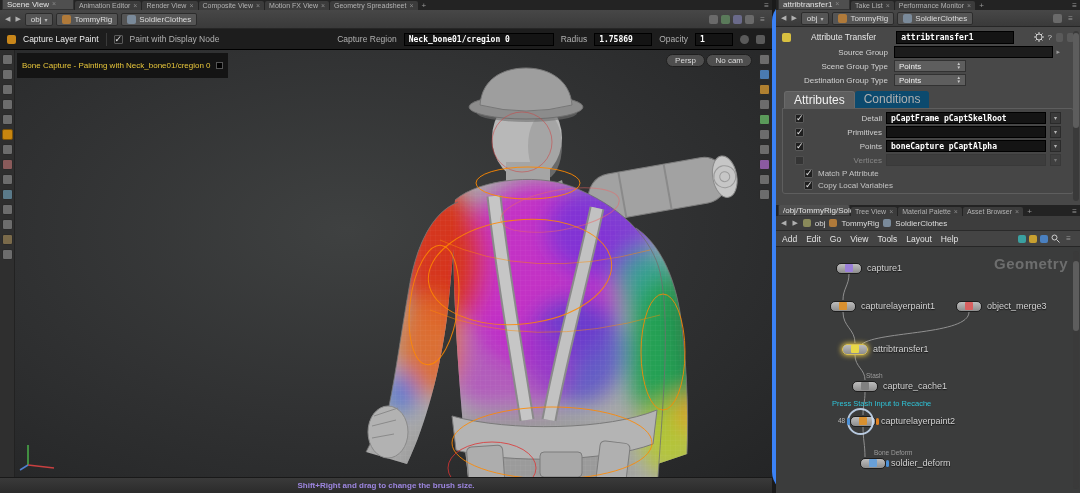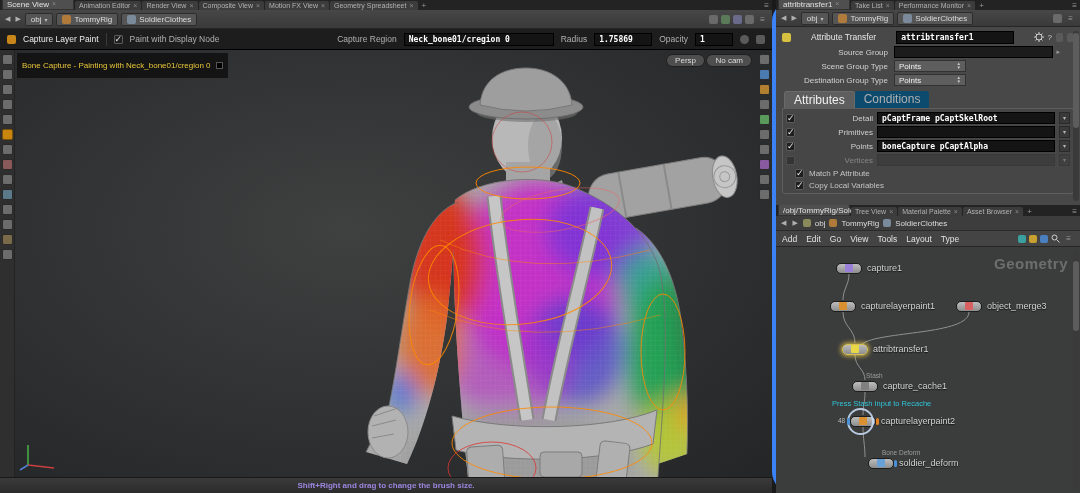--- a/index.html
+++ b/index.html
@@ -70,21 +70,21 @@
   .plabel { width:118px; text-align:right; padding-right:6px; color:#d2d2d2; font-size:8px; white-space:nowrap; flex:none; }
   .tinput { flex:1; height:12px; background:#1c1c1c; border:1px solid #000; }
   .arr { color:#9a9a9a; font-size:7px; padding-left:3px; }
   .sel { background:#5e5e5e; border:1px solid #323232; height:12px; font-size:8px; color:#efefef;
          padding:0 4px; display:flex; align-items:center; width:72px; }
   .step { display:flex; flex-direction:column; font-size:4.5px; color:#ccc; line-height:4px; margin-left:auto; }
   .ptabs { display:flex; margin:4px 0 0 8px; }
   .ptab { font-size:12px; padding:1px 9px; border-radius:3px 3px 0 0; }
   .ptab.sel2 { background:#5e5e5e; color:#f0f0f0; border:1px solid #6a6a6a; border-bottom:none; }
   .ptab.dim { background:#0c4a6e; color:#b0b0b0; }
-  .pgroup { border:1px solid #5e5e5e; border-radius:0 3px 3px 3px; margin:0 6px; padding:2px 0; background:#464646; }
+  .pgroup { border:1px solid #5e5e5e; border-radius:0 3px 3px 3px; margin:0 6px; padding:2px 9px; background:#464646; }
   .arow { display:flex; align-items:center; height:14px; gap:4px; padding:0 3px; }
   .alabel { width:74px; text-align:right; color:#cfcfcf; font-size:8px; flex:none; }
   .avb { flex:1; height:12px; }
   .dd { width:11px; height:12px; background:#3a3a3a; border:1px solid #2a2a2a; color:#b5b5b5;
         font-size:6px; text-align:center; line-height:11px; flex:none; }
   .dimrow { opacity:.45; }
   .trow { display:flex; align-items:center; gap:5px; height:12px; padding-left:12px; color:#c4c4c4; }
 
   .scroll { position:absolute; right:1px; top:4px; bottom:4px; width:6px; background:#3a3a3a; border-radius:3px; }
   .thumb { position:absolute; left:0; width:6px; background:#5d5d5d; border-radius:3px; }
@@ -482,21 +482,21 @@
       <span class="ico" style="background:#7a8a9a;width:8px;height:8px"></span>
       <span>SoldierClothes</span>
     </div>
     <div class="menubar">
       <span>Add</span>
       <span>Edit</span>
       <span>Go</span>
       <span>View</span>
       <span>Tools</span>
       <span>Layout</span>
-      <span>Type</span>
+      <span>Help</span>
       <div class="mic">
         <span class="ico" style="background:#3aa0a0;width:8px;height:8px"></span>
         <span class="ico" style="background:#c8a030;width:8px;height:8px"></span>
         <span class="ico" style="background:#4a80c0;width:8px;height:8px"></span>
         <svg width="9" height="9" viewBox="0 0 9 9">
             <circle cx="3.5" cy="3.5" r="2.5" fill="none" stroke="#cfcfcf"></circle>
             <line x1="5.5" y1="5.5" x2="8.5" y2="8.5" stroke="#cfcfcf"></line>
           </svg>
         <span class="tbicon">≡</span>
       </div>
@@ -558,21 +558,21 @@
         <span class="frame48" style="left:-12px;top:2px">48</span>
         <div class="nbody">
           <div class="ring"></div>
           <span class="nicon" style="background:#d89030"></span>
           <span class="nub" style="right:-4px;background:#e08020"></span>
           <span class="nub" style="left:-4px;background:#4a90d8"></span>
         </div>
         <span class="nlabel">capturelayerpaint2</span>
       </div>
 
-      <div class="node" style="left:92px;top:210px">
+      <div class="node" style="left:84px;top:210px">
         <span class="nbadge" style="left:14px;top:-8px">Bone Deform</span>
         <div class="nbody">
           <span class="nicon" style="background:#68a0d8"></span>
           <span class="nub" style="right:-4px;background:#4a90d8"></span>
         </div>
         <span class="nlabel">soldier_deform</span>
       </div>
 
       <div class="scroll" style="top:4px;bottom:4px">
           <div class="thumb" style="top:10px;height:70px"></div>

